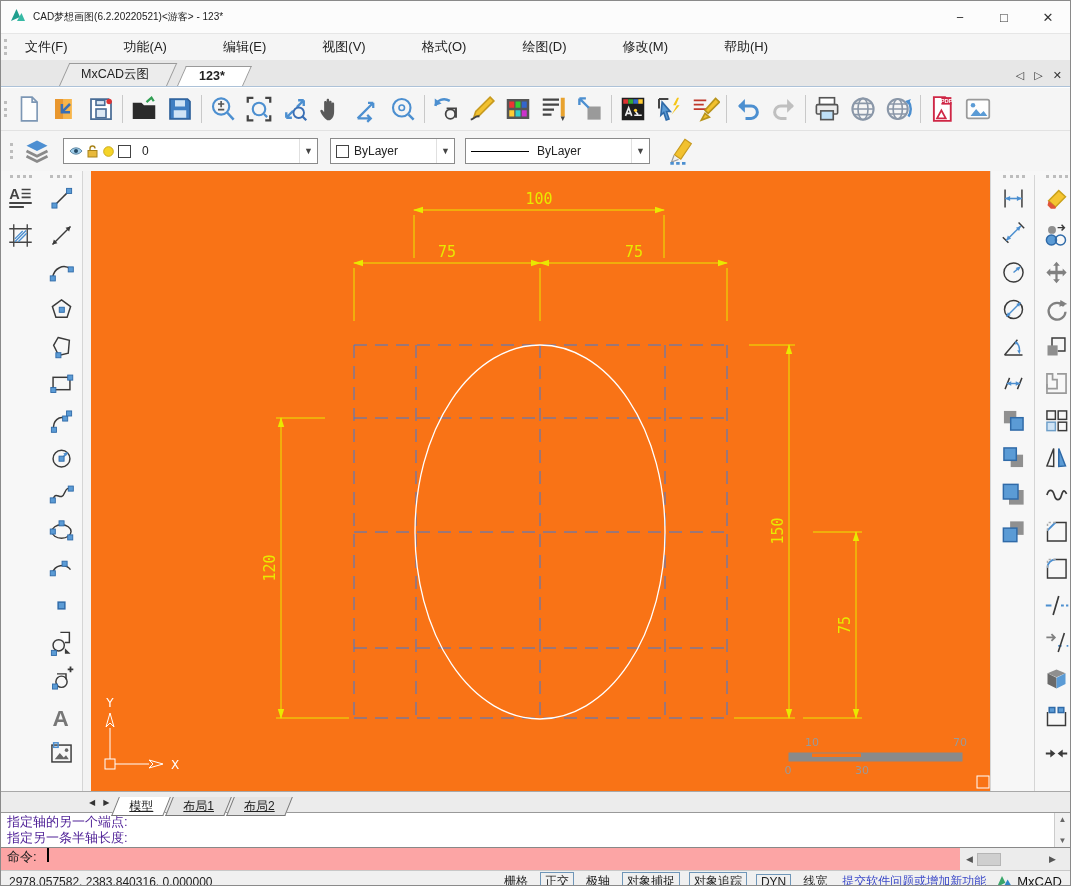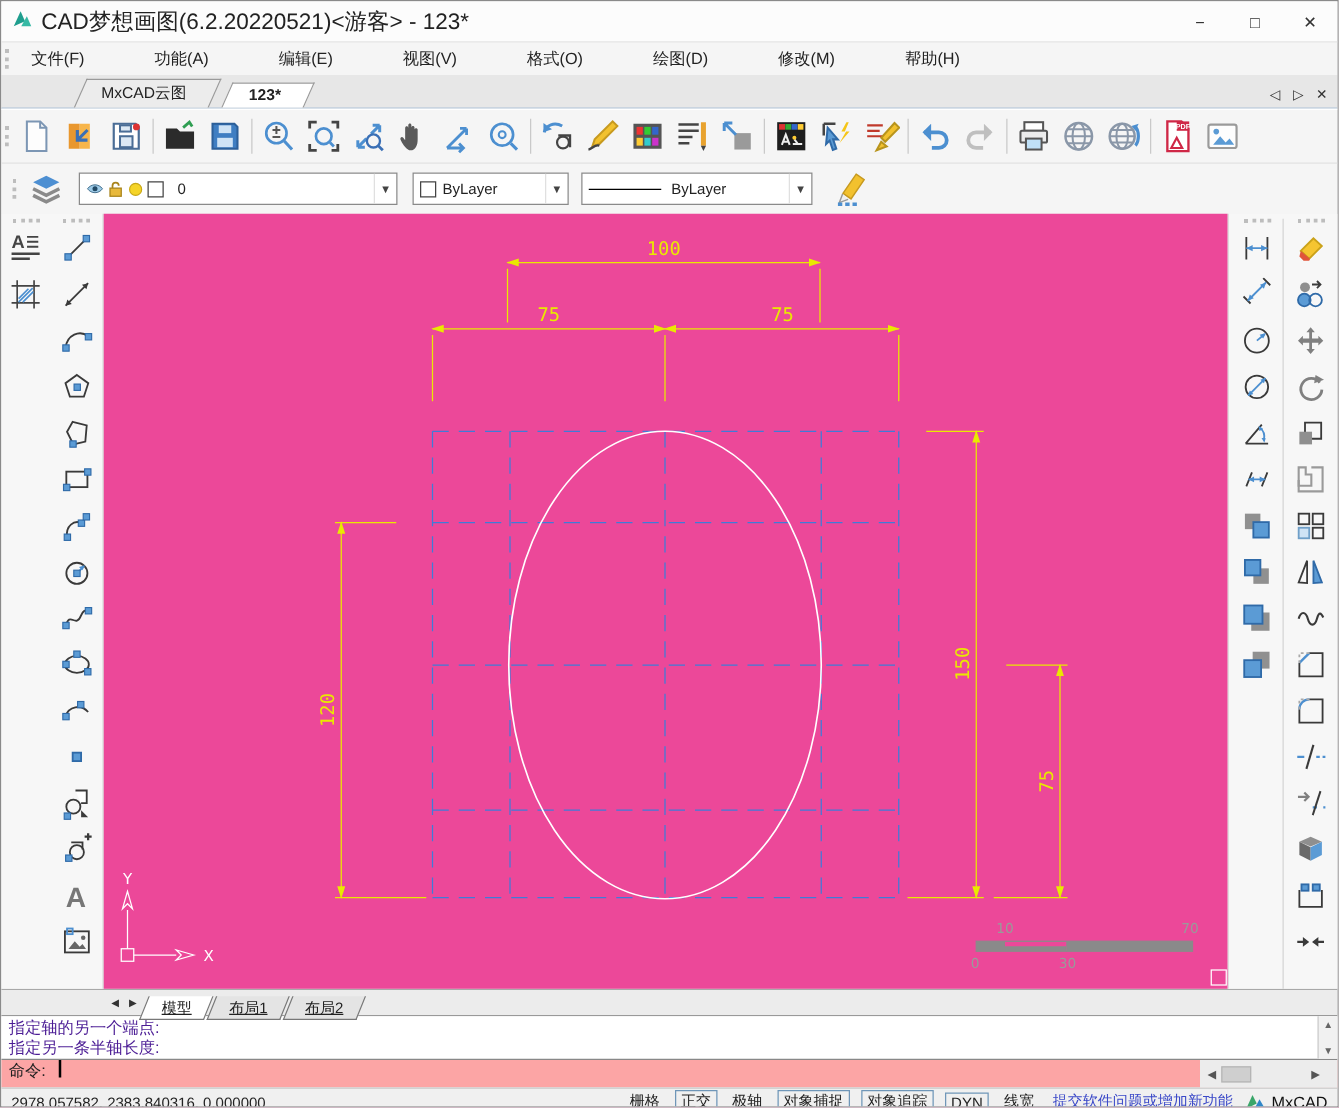--- a/index.html
+++ b/index.html
@@ -1,21 +1,21 @@
 <!DOCTYPE html>
 <html><head>
 <meta charset="utf-8">
 <style>
   html,body{margin:0;padding:0;background:#ddd;}
   .app{width:1071px;height:886px;position:relative;background:#f3f3f3;
        font-family:"Liberation Sans",sans-serif;color:#222;overflow:hidden;
        border:1px solid #8a8a8a;box-sizing:border-box;}
   
   .titlebar{height:32px;display:flex;align-items:center;background:#fcfcfc;padding:0 0 0 8px;}
-  .titlebar .title{font-size:18px;margin-left:6px;flex:1;}
+  .titlebar .title{font-size:10px;margin-left:6px;flex:1;}
   .wbtns{display:flex;}
   .wbtn{width:44px;height:31px;display:flex;align-items:center;justify-content:center;font-size:13px;color:#333;cursor:default;}
   
   .menubar{height:26px;display:flex;align-items:center;background:#f5f5f5;border-top:1px solid #e6e6e6;}
   .grip{height:16px;border-left:3px dotted #bdbdbd;margin:0 4px 0 3px;}
   .mitem{font-size:13px;padding:3px 14px;cursor:default;}
   
   .tabbar{height:26px;display:flex;align-items:flex-end;background:#e7e7e7;border-bottom:1px solid #adc2d8;padding-left:48px;}
   .dtab{position:relative;padding:3px 18px 3px 22px;font-size:12.5px;margin-left:10px;cursor:default;}
   .dtab::before{content:'';position:absolute;inset:0;transform:skewX(-24deg);transform-origin:bottom left;
@@ -33,21 +33,21 @@
   .combo{height:24px;background:#fff;border:1px solid #8a8a8a;display:flex;align-items:center;font-size:12px;padding-left:5px;position:relative;}
   .combo .arrow{margin-left:auto;width:17px;height:100%;display:flex;align-items:center;justify-content:center;color:#444;font-size:9px;border-left:1px solid #e0e0e0;}
   .combo .sw{width:11px;height:11px;background:#fff;border:1px solid #444;margin-right:5px;}
   .lyr-icons{display:flex;align-items:center;gap:3px;margin-right:6px;}
   
   .main{height:620px;display:flex;}
   .leftbar{width:82px;background:#f7f7f7;border-right:1px solid #d5d5d5;display:flex;padding-top:4px;box-sizing:border-box;}
   .icol{display:flex;flex-direction:column;align-items:center;}
   .icol .hgrip{width:22px;border-top:3px dotted #bdbdbd;margin-bottom:3px;}
   .ibtn{width:34px;height:34px;border:none;background:transparent;padding:2px;margin-bottom:3px;display:flex;align-items:center;justify-content:center;cursor:default;}
-  .canvas{width:899px;height:620px;background:#ec4899;position:relative;}
+  .canvas{width:899px;height:620px;background:#f97316;position:relative;margin-left:8px;}
   .rightbar{width:90px;background:#f7f7f7;border-left:1px solid #d5d5d5;display:flex;justify-content:space-between;padding:4px 2px 0 2px;box-sizing:border-box;}
   .vdiv{width:1px;background:#d5d5d5;}
   
   .ltabs{height:20px;display:flex;align-items:center;background:#ececec;border-top:1px solid #a8a8a8;padding-left:84px;font-size:12px;}
   .larr{font-size:8px;color:#333;padding:0 4px;cursor:default;}
   .ltab{position:relative;padding:1px 14px;margin-left:2px;cursor:default;margin-top:9px;}
   .ltab::before{content:'';position:absolute;inset:0;transform:skewX(-22deg);background:#e4e4e4;border:1px solid #777;border-top:none;}
   .ltab.active::before{background:#fff;}
   .ltab span{position:relative;text-decoration:underline;}
   .ltab.active span{text-decoration:underline;}

